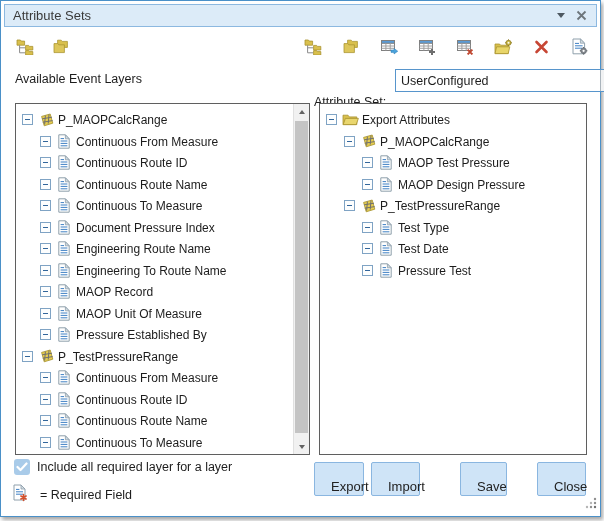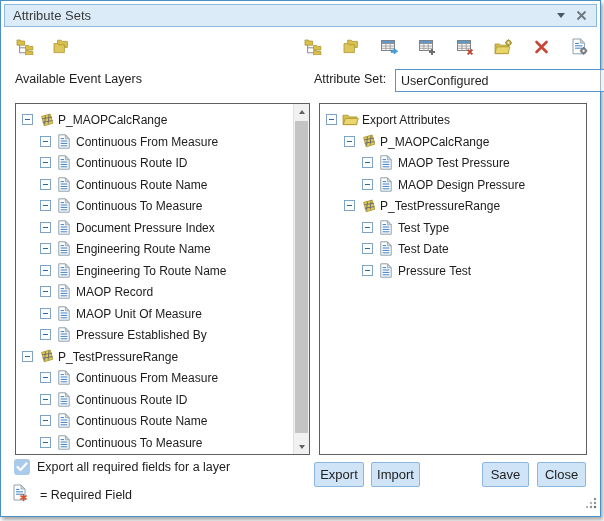--- a/index.html
+++ b/index.html
@@ -10,21 +10,21 @@
   .tb-controls{margin-left:auto;display:flex;align-items:center;gap:11px;padding-right:9px;}
   .caret{width:0;height:0;border-left:4px solid transparent;border-right:4px solid transparent;border-top:5px solid #4d5861;}
   .closex{display:flex;align-items:center;}
   
   .tb-left{position:absolute;left:15px;top:36px;display:flex;gap:17px;align-items:center;}
   .tb-right{position:absolute;right:11px;top:36px;display:flex;gap:19px;align-items:center;}
   .tb-icon{width:19px;height:19px;display:flex;align-items:center;justify-content:center;}
   
   .lbl{position:absolute;top:71px;font-size:12.5px;color:#1d1d1d;}
   .lbl.available{left:14px;}
-  .lbl.attrset{left:313px;}
+  .lbl.attrset{left:313px;margin-top:23px;}
   
   .dropdown{position:absolute;left:394px;top:68px;width:228px;height:23px;box-sizing:border-box;border:1px solid #5795cc;background:#fff;display:flex;align-items:center;}
   .dd-value{flex:1;font-size:12.5px;color:#1d1d1d;padding-left:5px;white-space:nowrap;overflow:hidden;}
   .dd-btn{width:21px;align-self:stretch;background:#f1f2f3;border-left:1px solid #aab4bc;display:flex;align-items:center;justify-content:center;}
   .tri-down{width:0;height:0;border-left:4px solid transparent;border-right:4px solid transparent;border-top:5px solid #5a6268;}
   .tri-up{width:0;height:0;border-left:4px solid transparent;border-right:4px solid transparent;border-bottom:5px solid #5a6268;}
   
   .tree-panel{position:absolute;top:102px;height:352px;box-sizing:border-box;border:1px solid #5f5f5f;background:#fff;overflow:hidden;}
   .tree-panel.leftp{left:14px;width:295px;}
   .tree-panel.rightp{left:318px;width:268px;}
@@ -43,24 +43,24 @@
   .sb-btn.up{top:0;}
   .sb-btn.down{bottom:0;}
   .sb-btn .tri-up{border-left-width:3.5px;border-right-width:3.5px;border-bottom:4.5px solid #636363;}
   .sb-btn .tri-down{border-left-width:3.5px;border-right-width:3.5px;border-top:4.5px solid #636363;}
   .sb-thumb{position:absolute;left:1px;right:1px;top:17px;bottom:21px;background:#c4c4c4;}
   
   .chk-row{position:absolute;left:13px;top:458px;display:flex;align-items:center;gap:7px;}
   .checkbox{width:16px;height:16px;border-radius:3px;background:#a9cbe9;display:flex;align-items:center;justify-content:center;}
   .chk-label{font-size:12.5px;color:#1d1d1d;}
   .req-row{position:absolute;left:12px;top:483px;display:flex;align-items:center;gap:12px;font-size:12.5px;color:#1d1d1d;}
-  .btn{position:absolute;top:461px;height:25px;box-sizing:border-box;background:#cfe4f7;border:1px solid #8ab6e0;border-radius:2px;font-family:"Liberation Sans",sans-serif;font-size:13px;color:#222;padding:4px;}
+  .btn{position:absolute;top:461px;height:25px;box-sizing:border-box;background:#cfe4f7;border:1px solid #8ab6e0;border-radius:2px;font-family:"Liberation Sans",sans-serif;font-size:13px;color:#222;padding:16px;}
   .btn.export{left:313px;width:50px;}
   .btn.import{left:370px;width:49px;}
-  .btn.save{left:481px;width:47px;}
+  .btn.save{left:459px;width:47px;}
   .btn.closeb{left:536px;width:49px;}
   .grip{position:absolute;right:3px;bottom:3px;}
 </style>
 </head>
 <body>
 
 <div class="dialog">
 
   <div class="titlebar">
     <span class="title">Attribute Sets</span>
@@ -442,21 +442,21 @@
         </div>
       </div>
   </div>
 
   <div class="chk-row">
     <span class="checkbox">
         <svg width="12" height="10" viewBox="0 0 12 10">
           <path d="M1.5 5 L4.5 8 L10.5 1.5" stroke="#ffffff" stroke-width="2.2" fill="none" stroke-linecap="round" stroke-linejoin="round"></path>
         </svg>
       </span>
-    <span class="chk-label">Export all required fields for a layer</span>
+    <span class="chk-label">Include all required layer for a layer</span>
   </div>
 
   <div class="req-row">
     <span><svg width="15" height="18" viewBox="0 0 15 18">
           <path d="M1 1 h7 L12 5 V16 H1 Z" fill="#fff" stroke="#8fa0ac"></path>
           <path d="M8 1 L12 5 H8 Z" fill="#d2dce2" stroke="#8fa0ac" stroke-width="0.8"></path>
           <path d="M3 5.4 H6.4 M3 7.8 H10 M3 10.2 H10" stroke="#3f80c4"></path>
           <g stroke="#d4502c" stroke-width="1.6" stroke-linecap="round">
             <path d="M10.5 10.5 V16.5 M7.9 12 L13.1 15 M13.1 12 L7.9 15"></path>
           </g>

